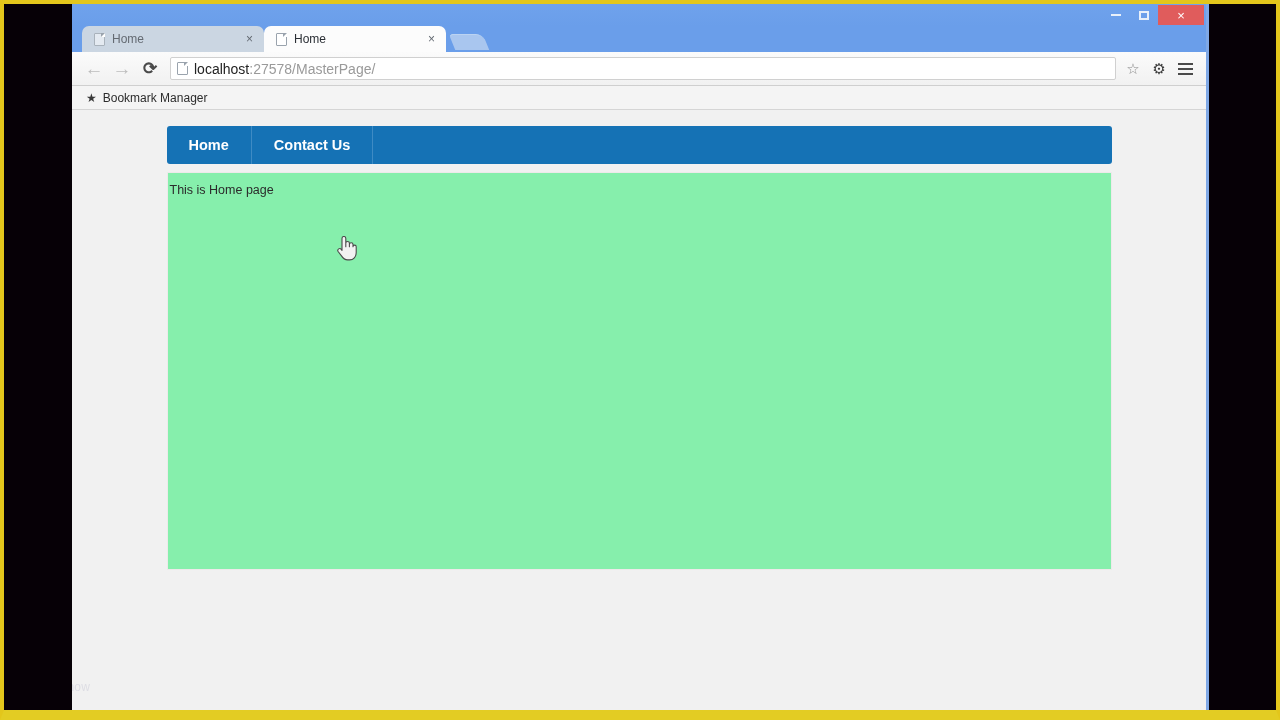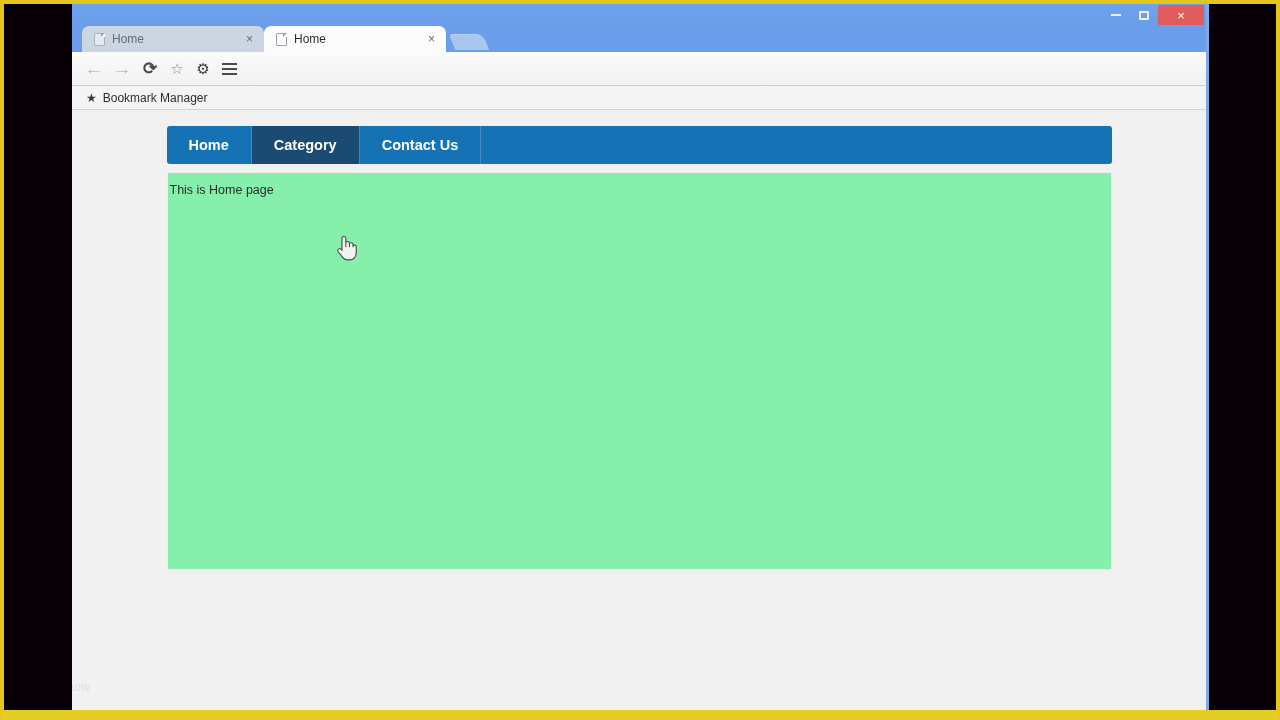--- a/index.html
+++ b/index.html
@@ -304,20 +304,24 @@
         <span class="tlabel">Home</span>
         <span class="tclose">×</span>
       </div>
       <div class="newtab"></div>
     </div>
 
     <div class="toolbar">
       <div class="navbtn">←</div>
       <div class="navbtn">→</div>
       <div class="navbtn reload">⟳</div>
+      <div class="omnibox">
+        <span class="pageicon"></span>
+        <span class="urltext"><span class="host">localhost</span><span>:27578/MasterPage/</span></span>
+      </div>
       <div class="starbtn">☆</div>
       <div class="iconbtn">⚙</div>
       <div class="iconbtn">
         <span class="hamburger">
             <span></span>
             <span></span>
             <span></span>
           </span>
       </div>
     </div>
@@ -327,21 +331,20 @@
         <span class="staricon">★</span>
         <span>Bookmark Manager</span>
       </div>
     </div>
 
     <div class="viewport">
       <div class="page">
 
         <div class="navmenu">
           <div class="navitem">Home</div>
-          <div class="navitem hover">Category</div>
           <div class="navitem">Contact Us</div>
         </div>
 
         <div class="content">
           <div class="ctext">This is Home page</div>
         </div>
 
 
       </div>
 

